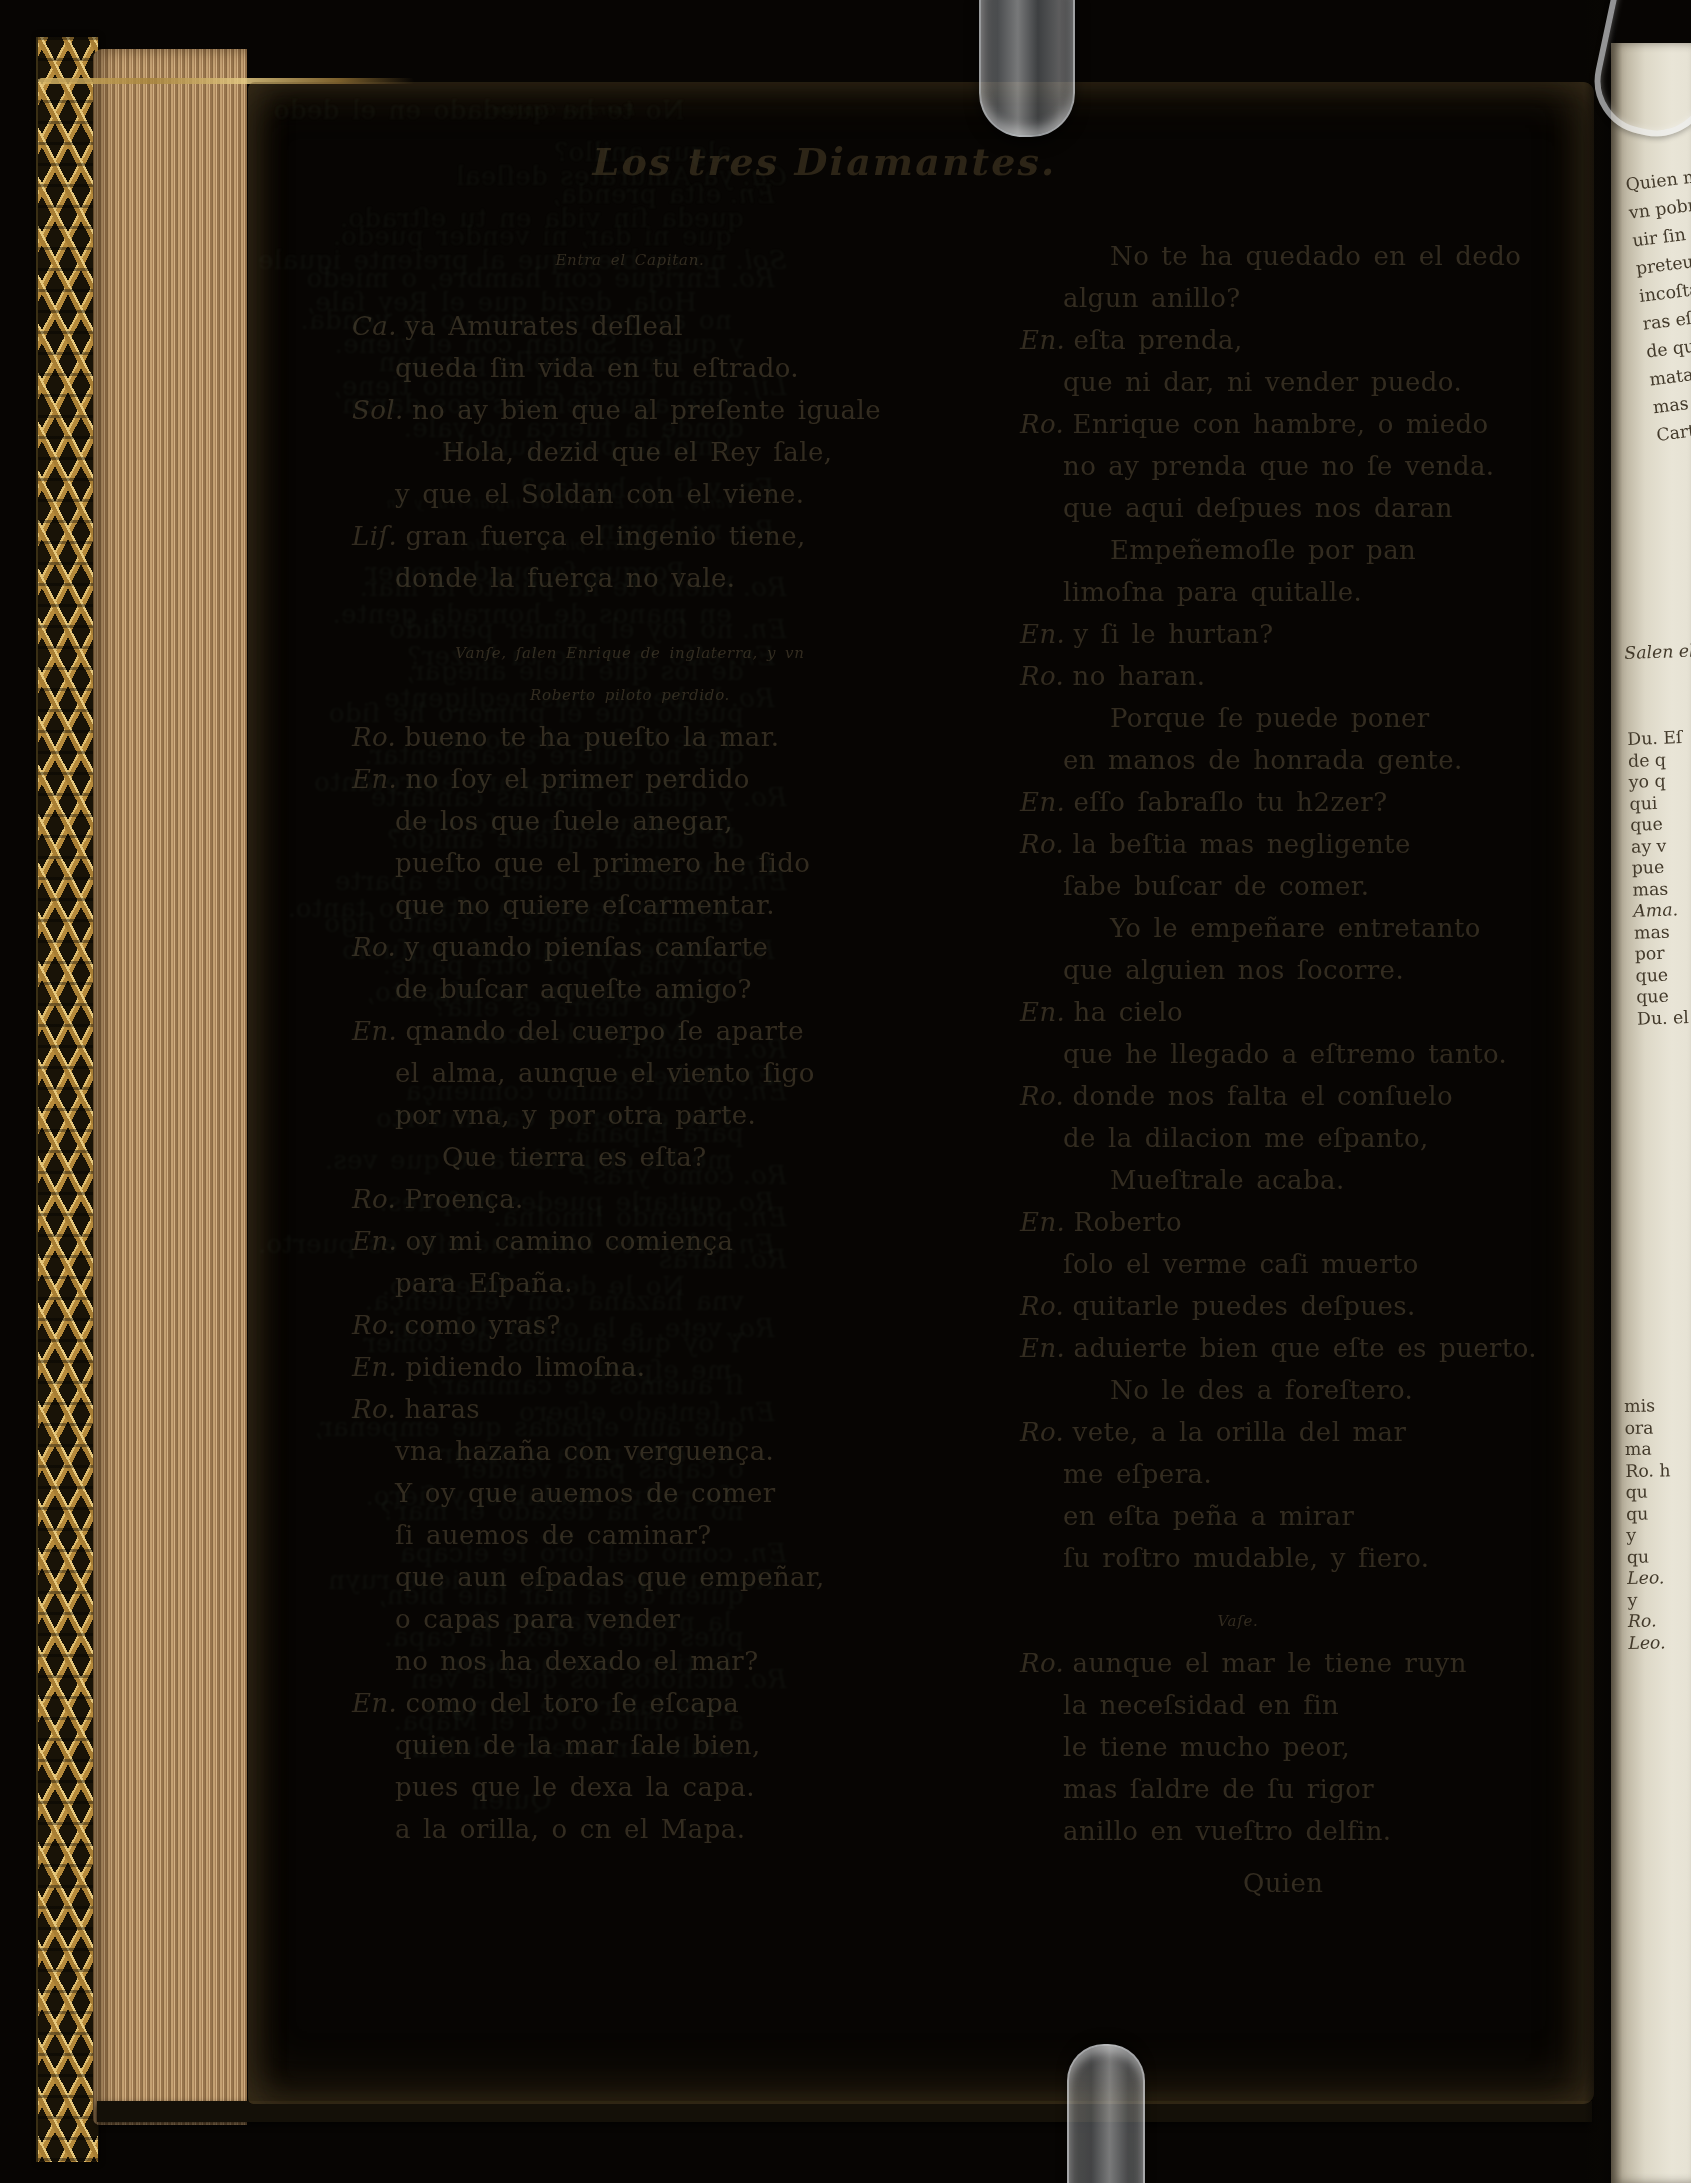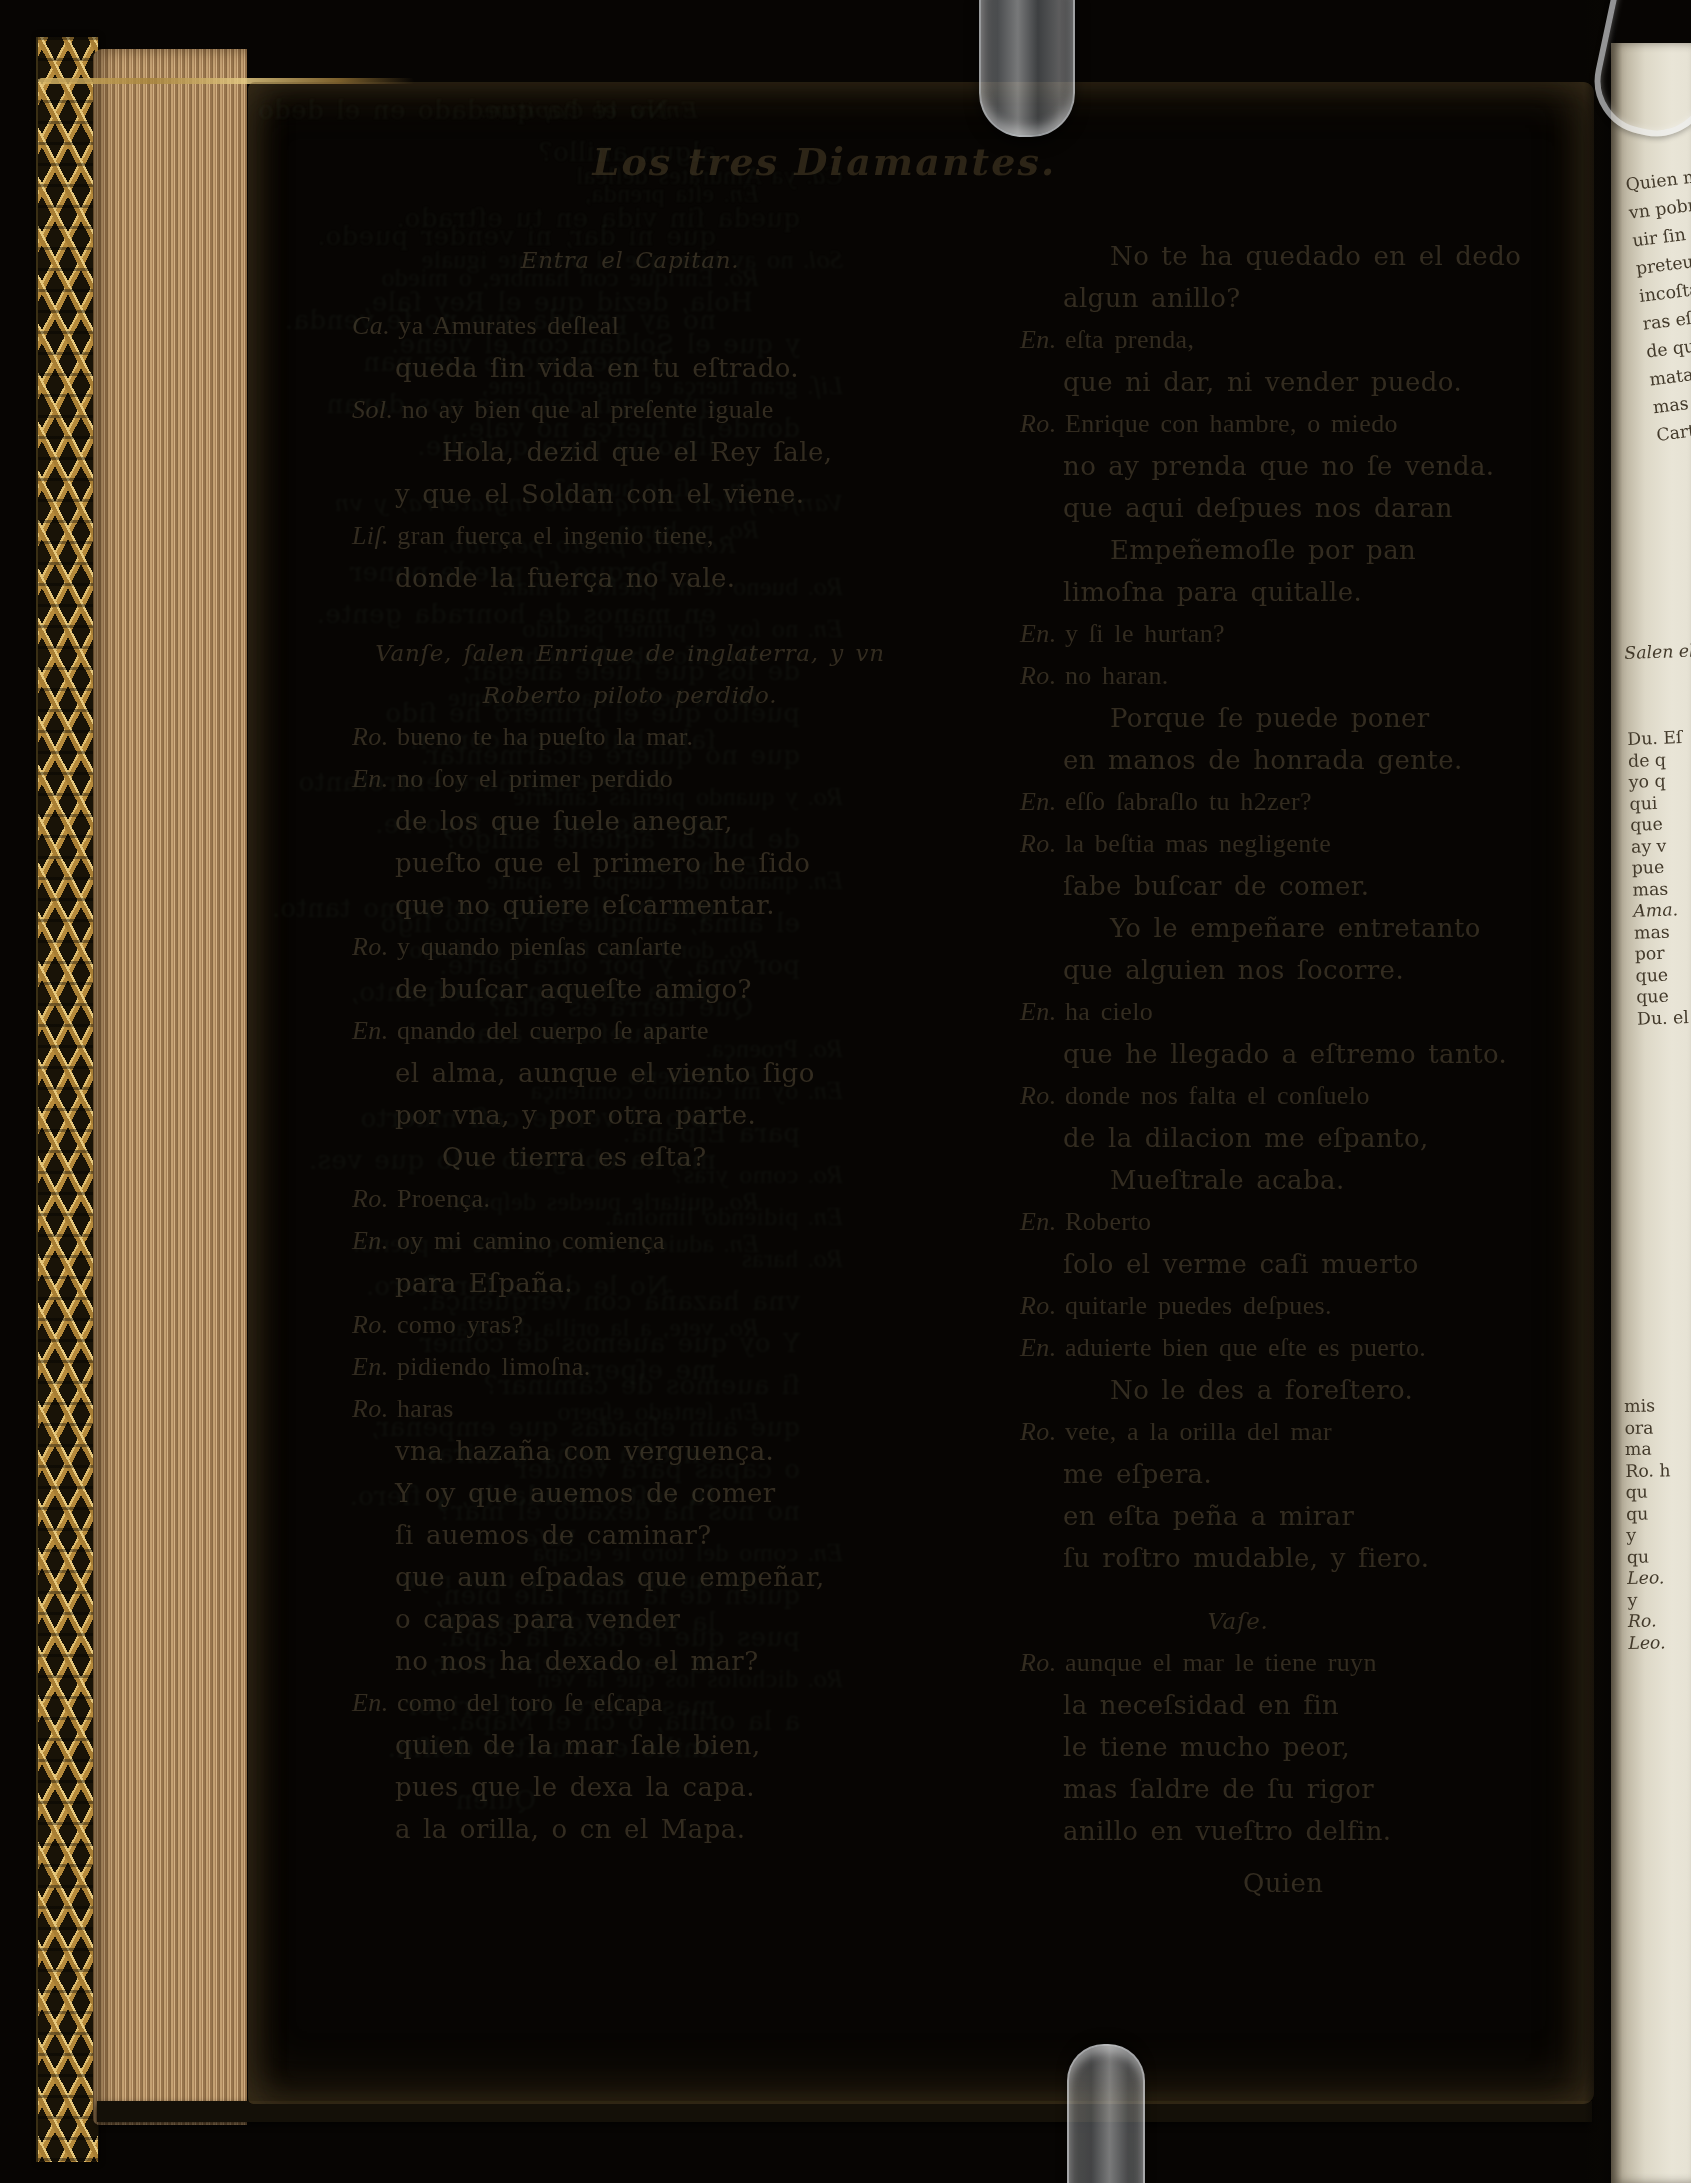--- a/index.html
+++ b/index.html
@@ -49,25 +49,25 @@
 
   #header-title{position:absolute;left:271px;top:61px;width:611px;text-align:center;
     font-style:italic;font-weight:600;font-size:38px;line-height:1;color:#2d2517;letter-spacing:2.1px;}
 
   .col{position:absolute;color:#332c20;font-size:26px;line-height:42px;
        letter-spacing:0.4px;word-spacing:3.5px;}
   #col-left{left:104px;top:157px;width:632px;}
   #col-right{left:772px;top:153px;width:616px;}
 
   .verse{white-space:nowrap;}
-  .verse.ind0{padding-left:0;font-family:Liberation Serif, serif;}
+  .verse.ind0{padding-left:0;}
   .verse.ind1{padding-left:43px;}
   .verse.ind2{padding-left:90px;}
   .sp{font-style:italic;padding-right:8.3px;}
-  .stage{font-style:italic;text-align:center;font-size:23px;letter-spacing:0.7px;padding-right:76px;white-space:nowrap;}
+  .stage{font-style:italic;text-align:center;font-size:15px;letter-spacing:0.7px;padding-right:76px;white-space:nowrap;}
   #col-right .stage{padding-right:180px;margin-top:21px;}
   .catchword{margin-top:9.7px;padding-left:223px;font-size:26px;}
 
   
   .ghost{opacity:.11;color:#49604e;filter:blur(1.1px);transform:scaleX(-1) translate(-9.7px,7px);pointer-events:none;}
 
   
   #gutter{position:absolute;left:1584px;top:0;width:32px;height:2183px;
     background:linear-gradient(90deg, rgba(8,6,3,0) 0, rgba(8,6,3,.7) 45%, #050403 100%);}
 

